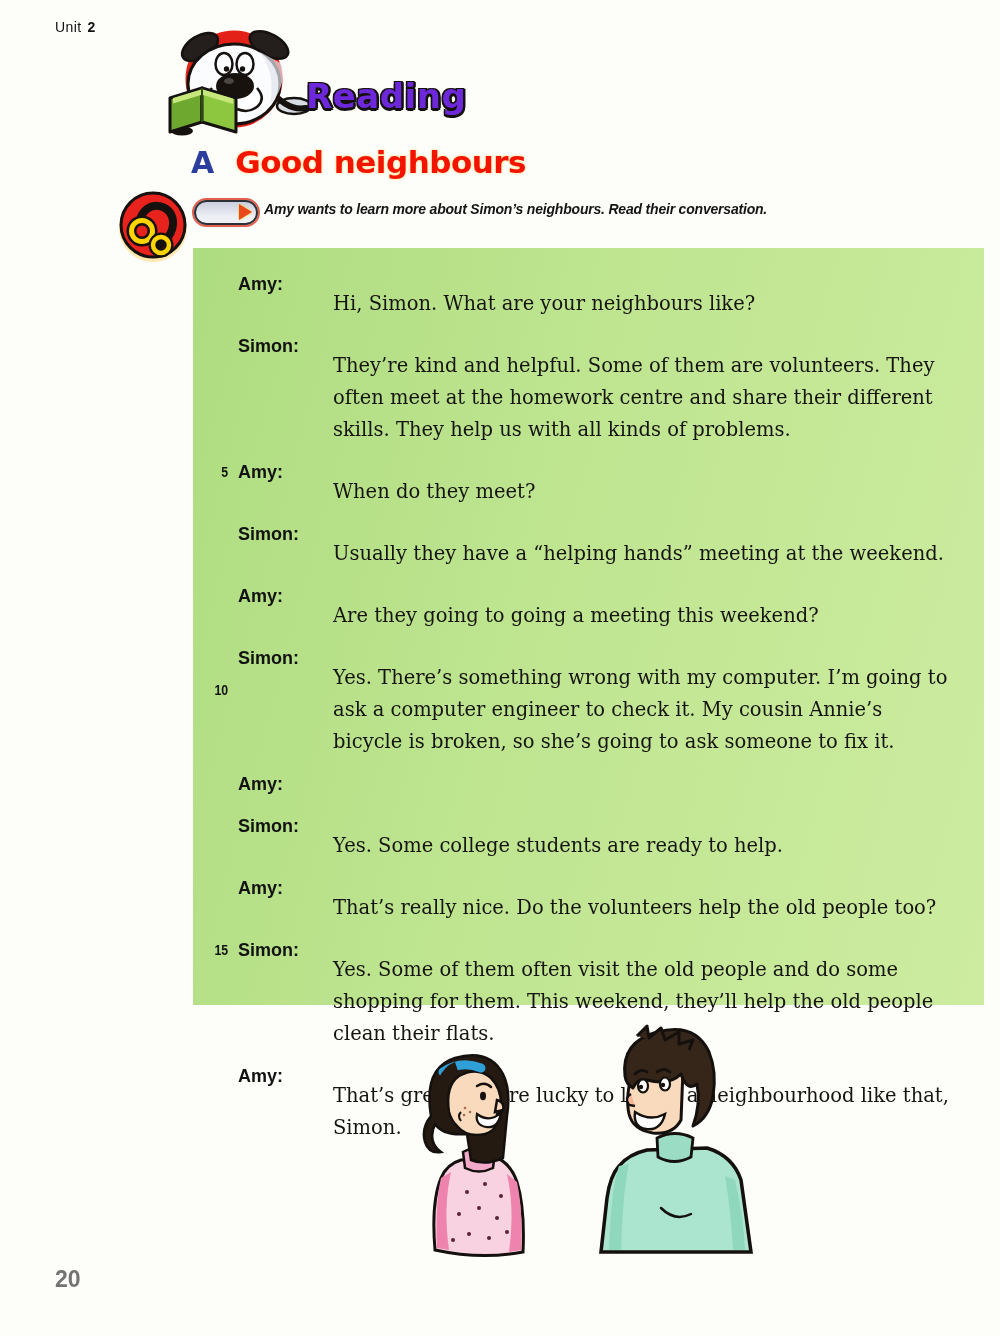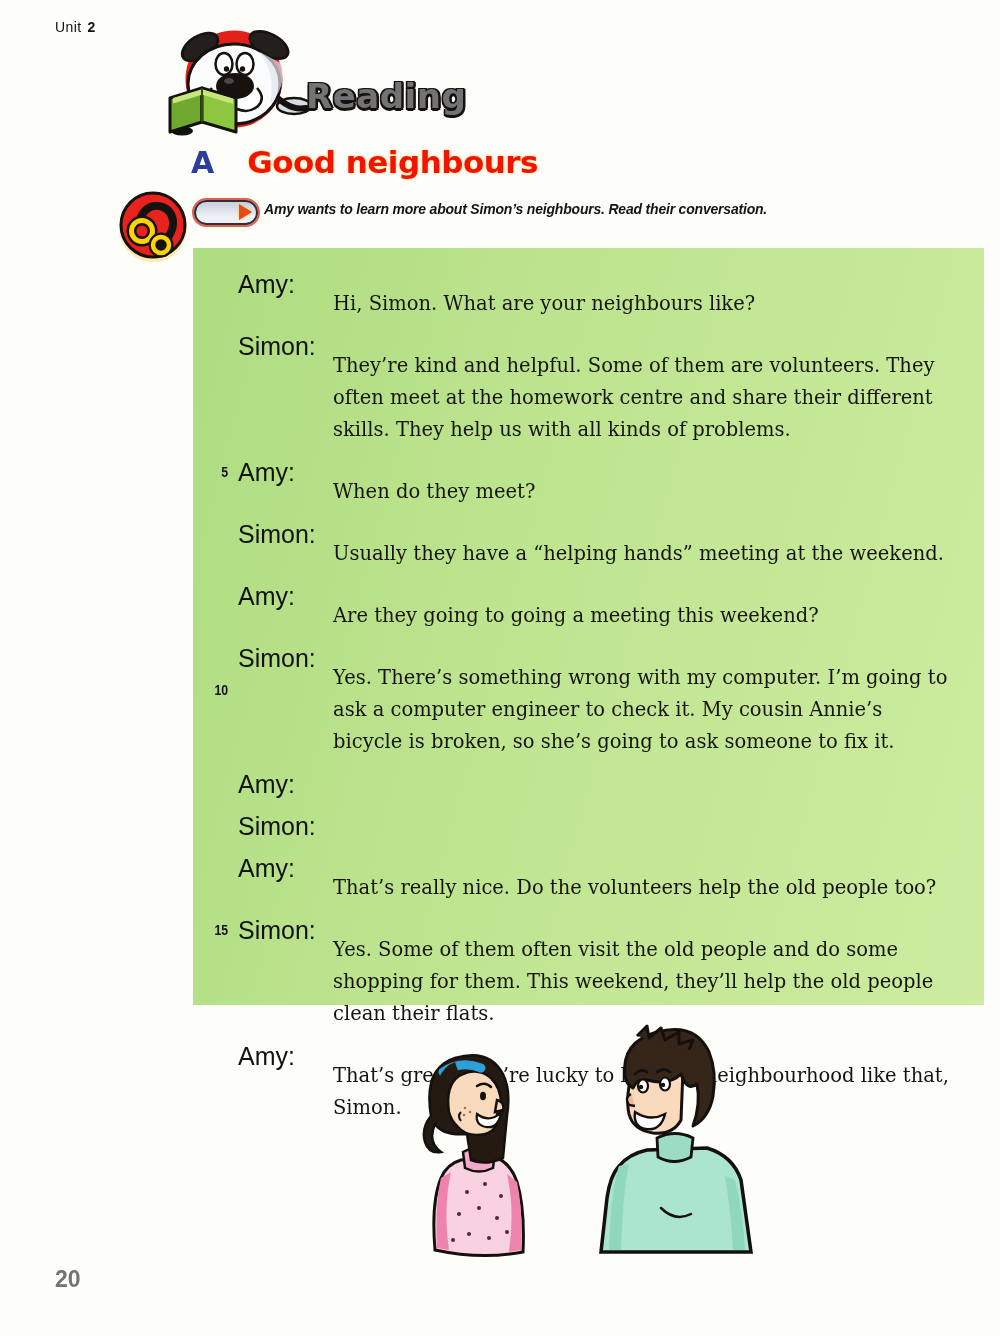--- a/index.html
+++ b/index.html
@@ -10,30 +10,30 @@
   }
   
   .unit{position:absolute;left:55px;top:19px;font-size:14px;color:#121212;letter-spacing:.4px;}
   .unit .num{font-weight:bold;margin-left:6px;}
   
   .logo{position:absolute;left:142px;top:24px;width:180px;height:120px;}
   
   .reading-title{
     position:absolute;left:306px;top:76px;
     font-family:"DejaVu Sans",sans-serif;font-weight:bold;font-size:34px;letter-spacing:.5px;
-    color:#737373;
+    color:#6d28d9;
     text-shadow:2px 2px 0 #14110f,-1.5px -1.5px 0 #14110f,1.5px -1.5px 0 #14110f,
                 -1.5px 1.5px 0 #14110f,2.5px 0 0 #14110f,0 2.5px 0 #14110f;
   }
   
   .part{position:absolute;left:191px;top:144px;display:flex;align-items:baseline;}
   .part-letter{font-family:"DejaVu Sans",sans-serif;font-weight:bold;font-size:30px;color:#2b3d9d;}
   .part-title{
     font-family:"DejaVu Sans",sans-serif;font-weight:bold;font-size:31px;color:#f31400;
-    margin-left:33px;letter-spacing:-.5px;text-shadow:0 0 3px #ffd76e;
+    margin-left:21px;letter-spacing:-.5px;text-shadow:0 0 3px #ffd76e;
   }
   
   .listen-icon{position:absolute;left:115px;top:188px;width:76px;height:76px;}
   .play-pill{
     position:absolute;left:194px;top:200px;width:64px;height:25px;border-radius:13px;
     background:linear-gradient(#c9cedd,#eef0f6 70%);
     border:2px solid #2e3038;box-shadow:0 0 0 2px #e4604e;box-sizing:border-box;
   }
   .play-tri{
     position:absolute;right:4px;top:2px;width:0;height:0;
@@ -55,21 +55,21 @@
     display:grid;grid-template-columns:45px 95px 1fr;
     margin-bottom:10px;
   }
   .turn .lnum{
     font-family:"Liberation Sans",sans-serif;font-weight:bold;font-size:15px;line-height:32px;
     text-align:right;padding-right:12px;color:#141414;
     transform:scaleX(.82);transform-origin:right top;
   }
   .turn.num-line-2 .lnum{padding-top:32px;}
   .turn .speaker{
-    font-family:"Liberation Sans",sans-serif;font-weight:normal;font-size:25px;line-height:32px;color:#121212;
+    font-family:"Liberation Sans",sans-serif;font-weight:bold;font-size:18px;line-height:32px;color:#121212;
   }
   .turn .text{
     font-family:"DejaVu Serif",serif;font-size:19.5px;line-height:32px;color:#16140f;margin-top:20px;
   }
   
   .illustration{position:absolute;left:385px;top:1012px;width:420px;height:260px;}
   
   .page-number{position:absolute;left:55px;top:1266px;font-size:23px;font-weight:bold;color:#737373;}
 </style>
 </head>
@@ -168,20 +168,21 @@
     </div>
 
     <div class="turn">
       <span class="lnum"></span>
       <span class="speaker">Amy:</span>
     </div>
 
     <div class="turn">
       <span class="lnum"></span>
       <span class="speaker">Simon:</span>
+      <span class="text">Yes. Some college students are ready to help.</span>
     </div>
 
     <div class="turn">
       <span class="lnum"></span>
       <span class="speaker">Amy:</span>
       <span class="text">That’s really nice. Do the volunteers help the old people too?</span>
     </div>
 
     <div class="turn">
       <span class="lnum">15</span>

